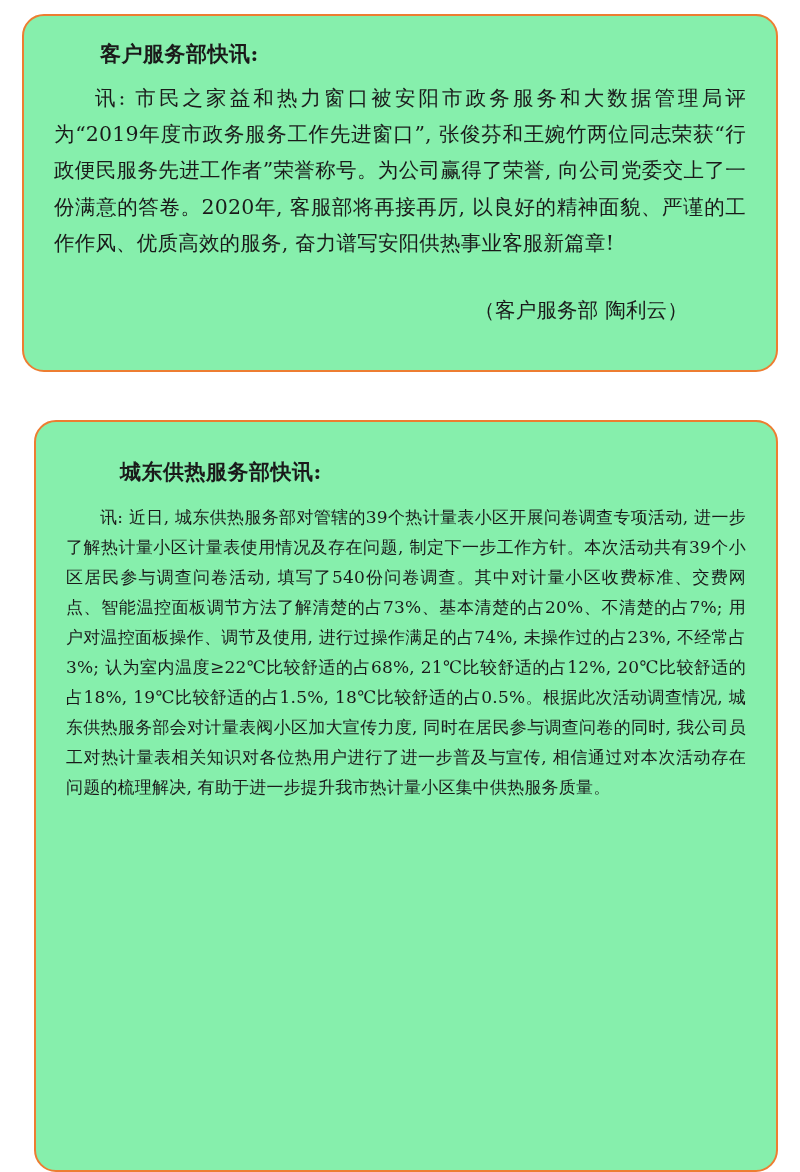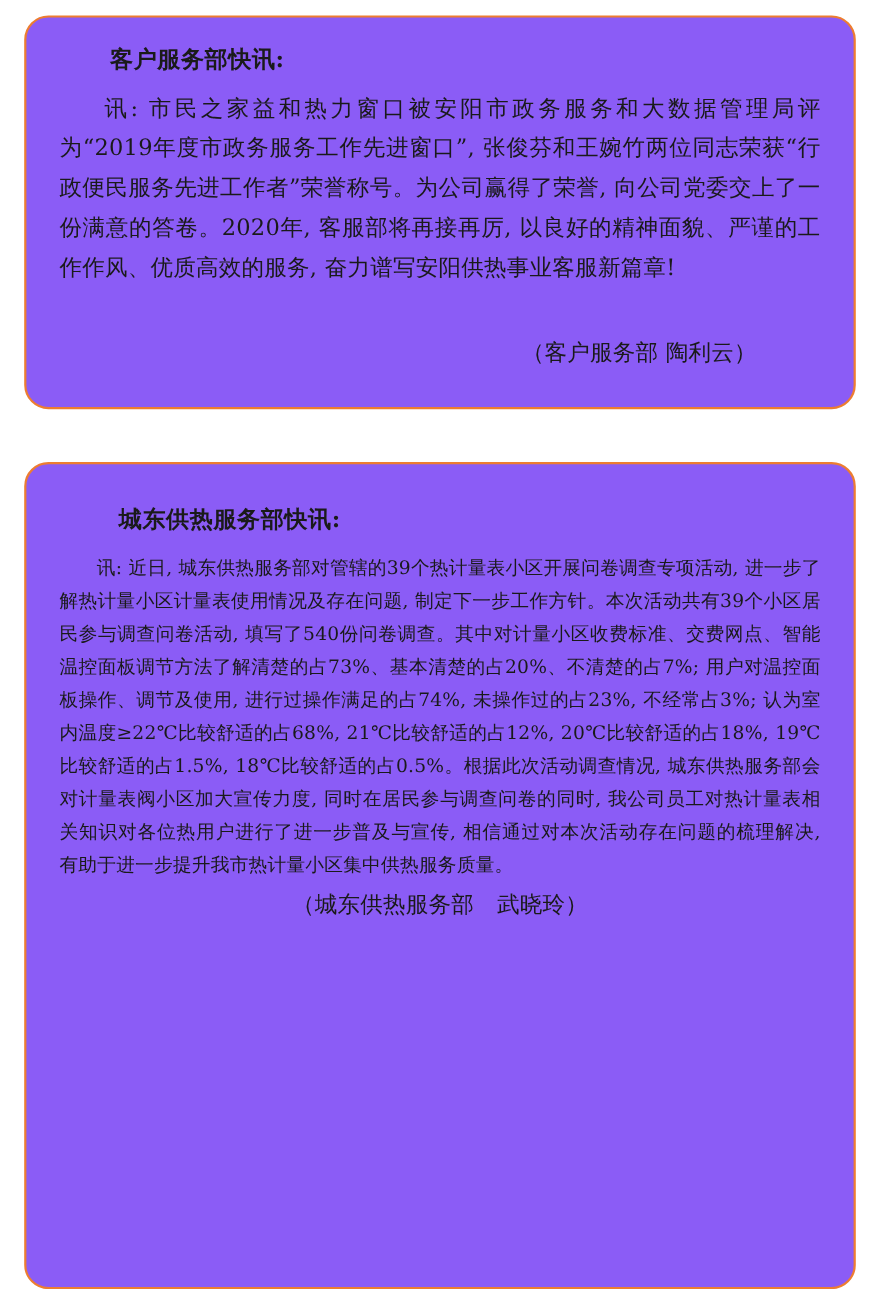--- a/index.html
+++ b/index.html
@@ -21,31 +21,32 @@
     box-sizing: border-box;
     padding: 14px 22px 0 22px;
     display: flex;
     flex-direction: column;
   }
   .card {
     border: 2px solid #ED7D31;
     border-radius: 22px;
     box-sizing: border-box;
     padding: 22px 30px 18px 30px;
-    background: #8b5cf6;
+    background: #86efac;
   }
   .card-1 {
     height: 358px;
   }
   .gap {
     height: 48px;
   }
   .card-2 {
     flex: 1 1 auto;
     padding-top: 34px;
+    margin-left: 12px;
   }
   .heading {
     font-weight: bold;
     font-size: 21px;
     line-height: 1.5;
     margin: 0 0 10px 0;
     padding-left: 46px;
     letter-spacing: 0.5px;
   }
   .card-2 .heading {
@@ -60,21 +61,21 @@
     text-justify: inter-ideograph;
     text-indent: 2em;
     letter-spacing: 0.2px;
   }
   .card-2 .para {
     font-size: 17px;
     line-height: 1.77;
   }
   .signature {
     font-size: 20.5px;
-    margin-top: 44px;
+    margin-top: 34px;
     text-align: right;
     padding-right: 58px;
     letter-spacing: 0.2px;
   }
   .card-2 .signature {
     margin-top: 6px;
     text-align: center;
     padding-right: 0;
   }
 </style>
@@ -87,16 +88,15 @@
     <h2 class="heading">客户服务部快讯:</h2>
     <p class="para">讯: 市民之家益和热力窗口被安阳市政务服务和大数据管理局评为“2019年度市政务服务工作先进窗口”, 张俊芬和王婉竹两位同志荣获“行政便民服务先进工作者”荣誉称号。为公司赢得了荣誉, 向公司党委交上了一份满意的答卷。2020年, 客服部将再接再厉, 以良好的精神面貌、严谨的工作作风、优质高效的服务, 奋力谱写安阳供热事业客服新篇章!</p>
     <div class="signature">（客户服务部 陶利云）</div>
   </div>
 
   <div class="gap"></div>
 
   <div class="card card-2">
     <h2 class="heading">城东供热服务部快讯:</h2>
     <p class="para">讯: 近日, 城东供热服务部对管辖的39个热计量表小区开展问卷调查专项活动, 进一步了解热计量小区计量表使用情况及存在问题, 制定下一步工作方针。本次活动共有39个小区居民参与调查问卷活动, 填写了540份问卷调查。其中对计量小区收费标准、交费网点、智能温控面板调节方法了解清楚的占73%、基本清楚的占20%、不清楚的占7%; 用户对温控面板操作、调节及使用, 进行过操作满足的占74%, 未操作过的占23%, 不经常占3%; 认为室内温度≥22℃比较舒适的占68%, 21℃比较舒适的占12%, 20℃比较舒适的占18%, 19℃比较舒适的占1.5%, 18℃比较舒适的占0.5%。根据此次活动调查情况, 城东供热服务部会对计量表阀小区加大宣传力度, 同时在居民参与调查问卷的同时, 我公司员工对热计量表相关知识对各位热用户进行了进一步普及与宣传, 相信通过对本次活动存在问题的梳理解决, 有助于进一步提升我市热计量小区集中供热服务质量。</p>
-    <div class="signature">（城东供热服务部　武晓玲）</div>
   </div>
 
 </div>
 
 </body></html>

